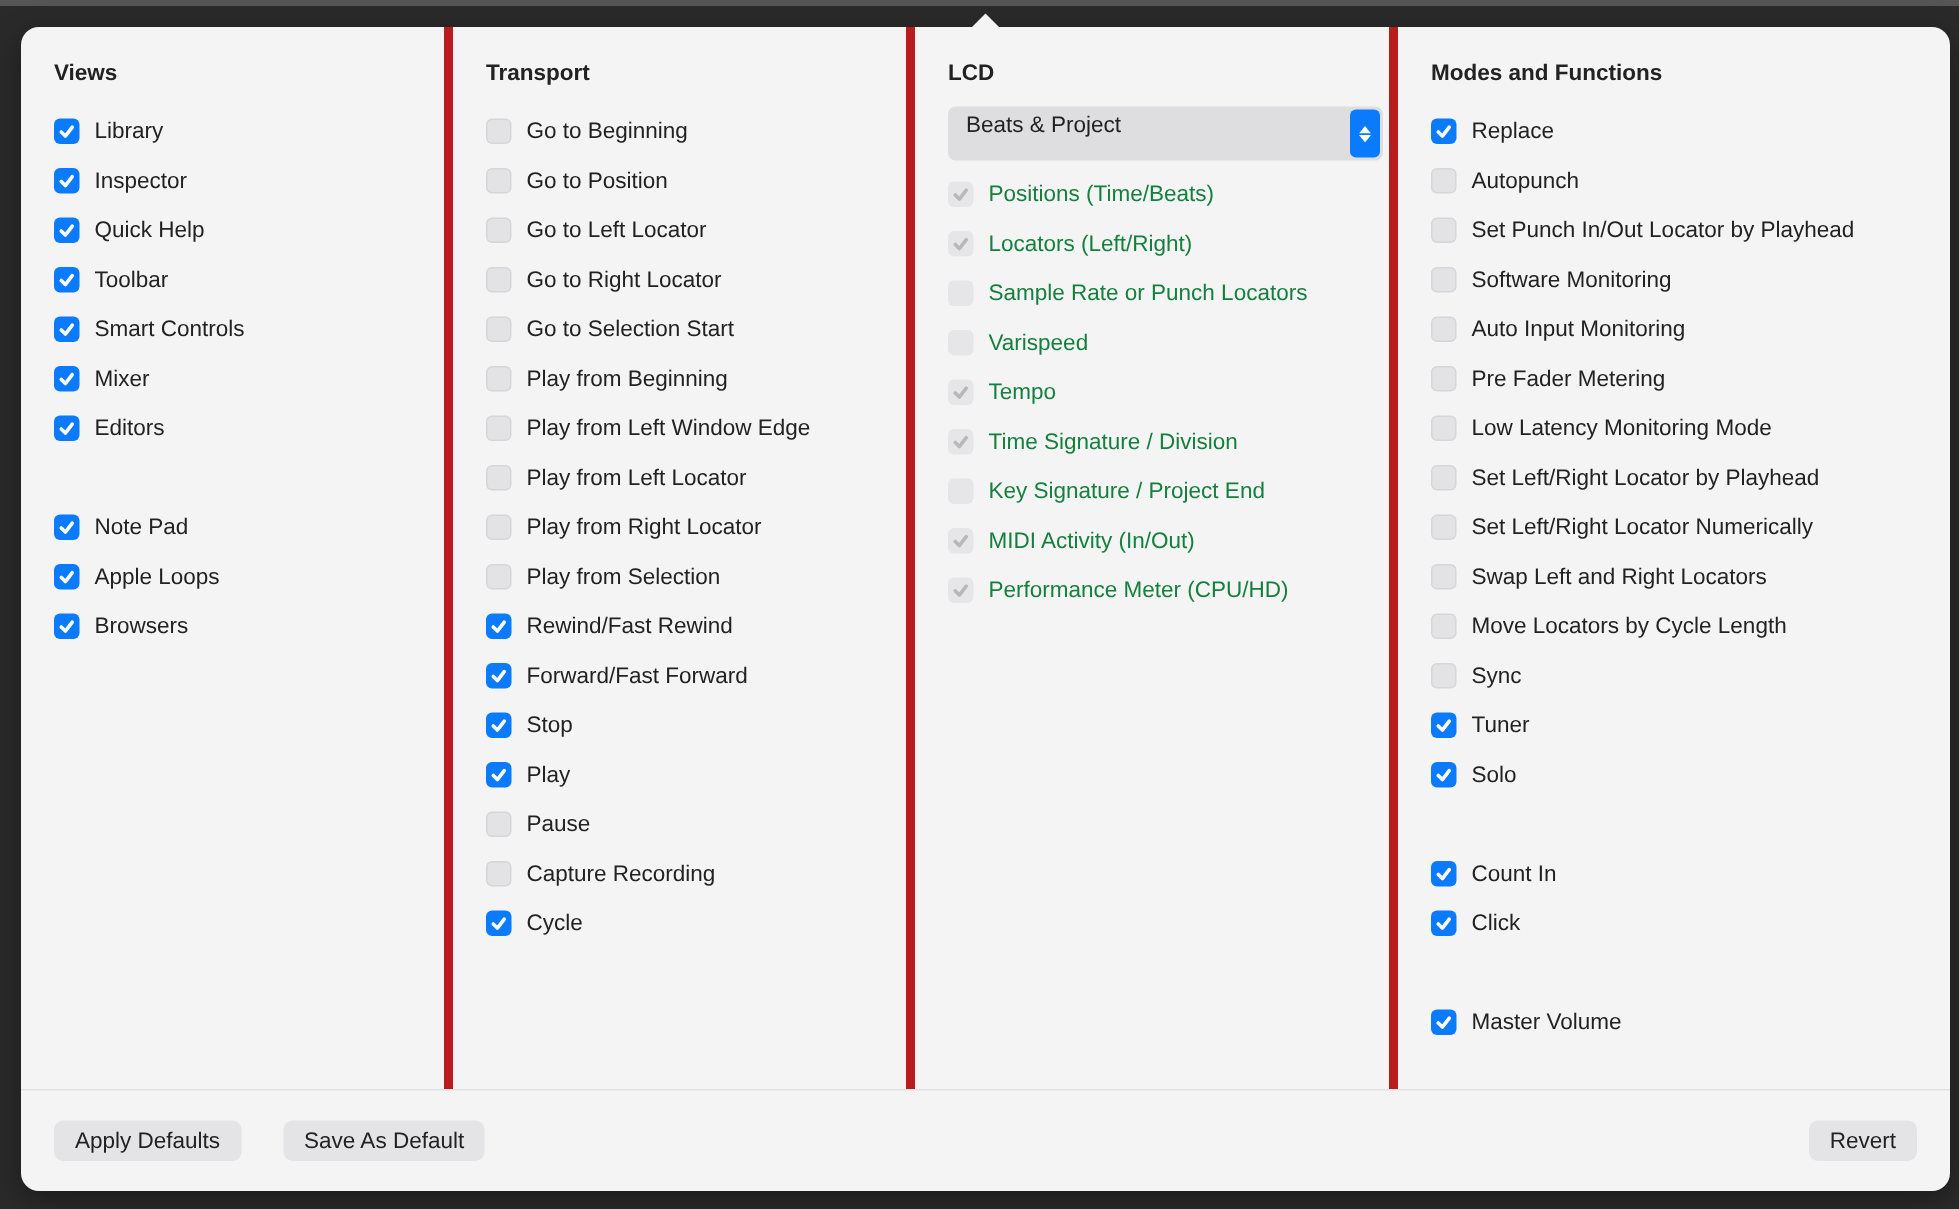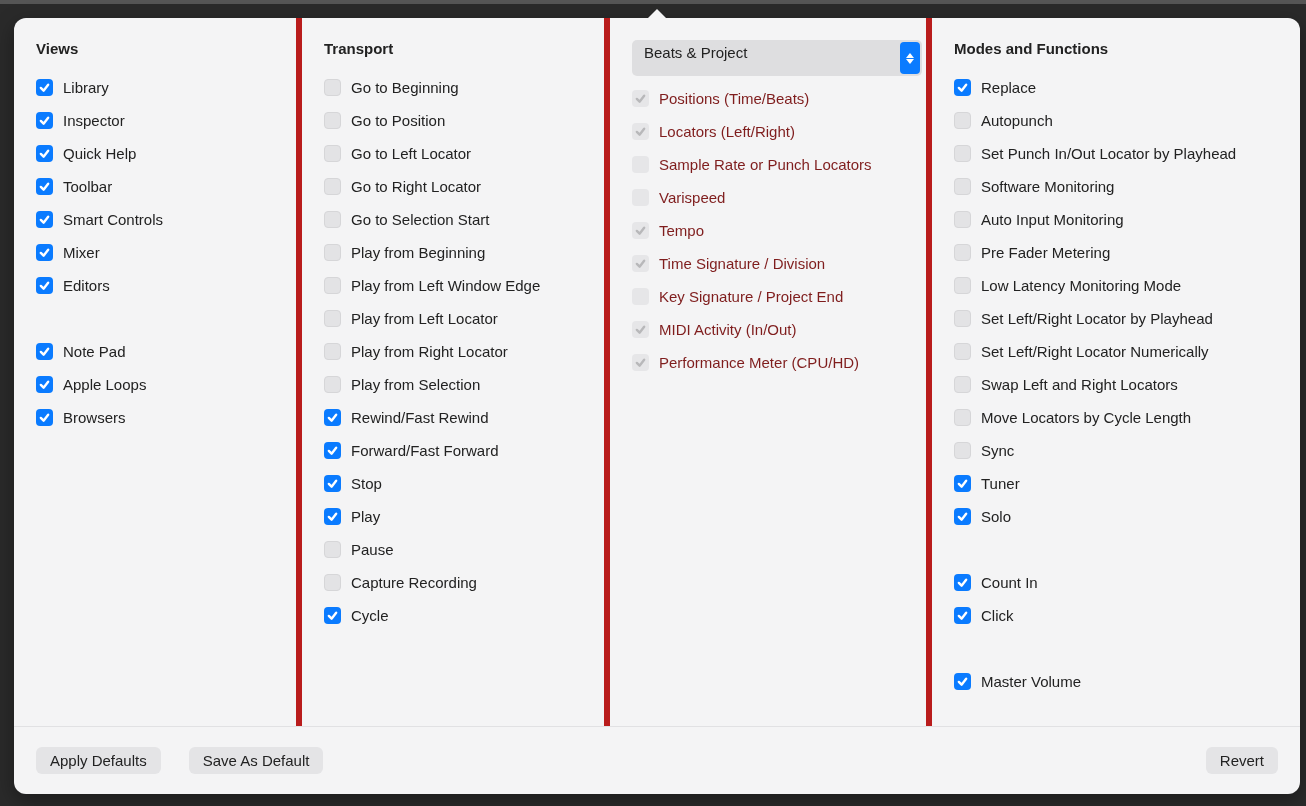--- a/index.html
+++ b/index.html
@@ -95,21 +95,21 @@
     stroke: #fff; stroke-width: 2.6; fill: none;
     stroke-linecap: round; stroke-linejoin: round;
   }
 
   .chk.disabled {
     background: #e6e6e8;
     border: none;
   }
   .chk.disabled svg { display: block; }
   .chk.disabled svg path { stroke: #b8b8ba; }
-  .item.disabled .label { color: #7f1d1d; }
+  .item.disabled .label { color: #15803d; }
 
   .label {
     font-size: 15px;
     color: #222;
     white-space: nowrap;
   }
 
   .select {
     height: 24px;
     background: #dedee0;
@@ -347,20 +347,21 @@
               <svg viewBox="0 0 12 12">
                 <path d="M2 6.5 L5 9.5 L10 3"></path>
               </svg>
             </span>
             <span class="label">Cycle</span>
           </div>
         </div>
     </div>
 
     <div class="col col-lcd">
+      <h3>LCD</h3>
       <div class="select">
         <span>Beats &amp; Project</span>
         <span class="arrows">
           <svg viewBox="0 0 8 5">
               <path d="M0 5 L4 0 L8 5 Z"></path>
             </svg>
           <svg viewBox="0 0 8 5">
               <path d="M0 0 L4 5 L8 0 Z"></path>
             </svg>
         </span>

